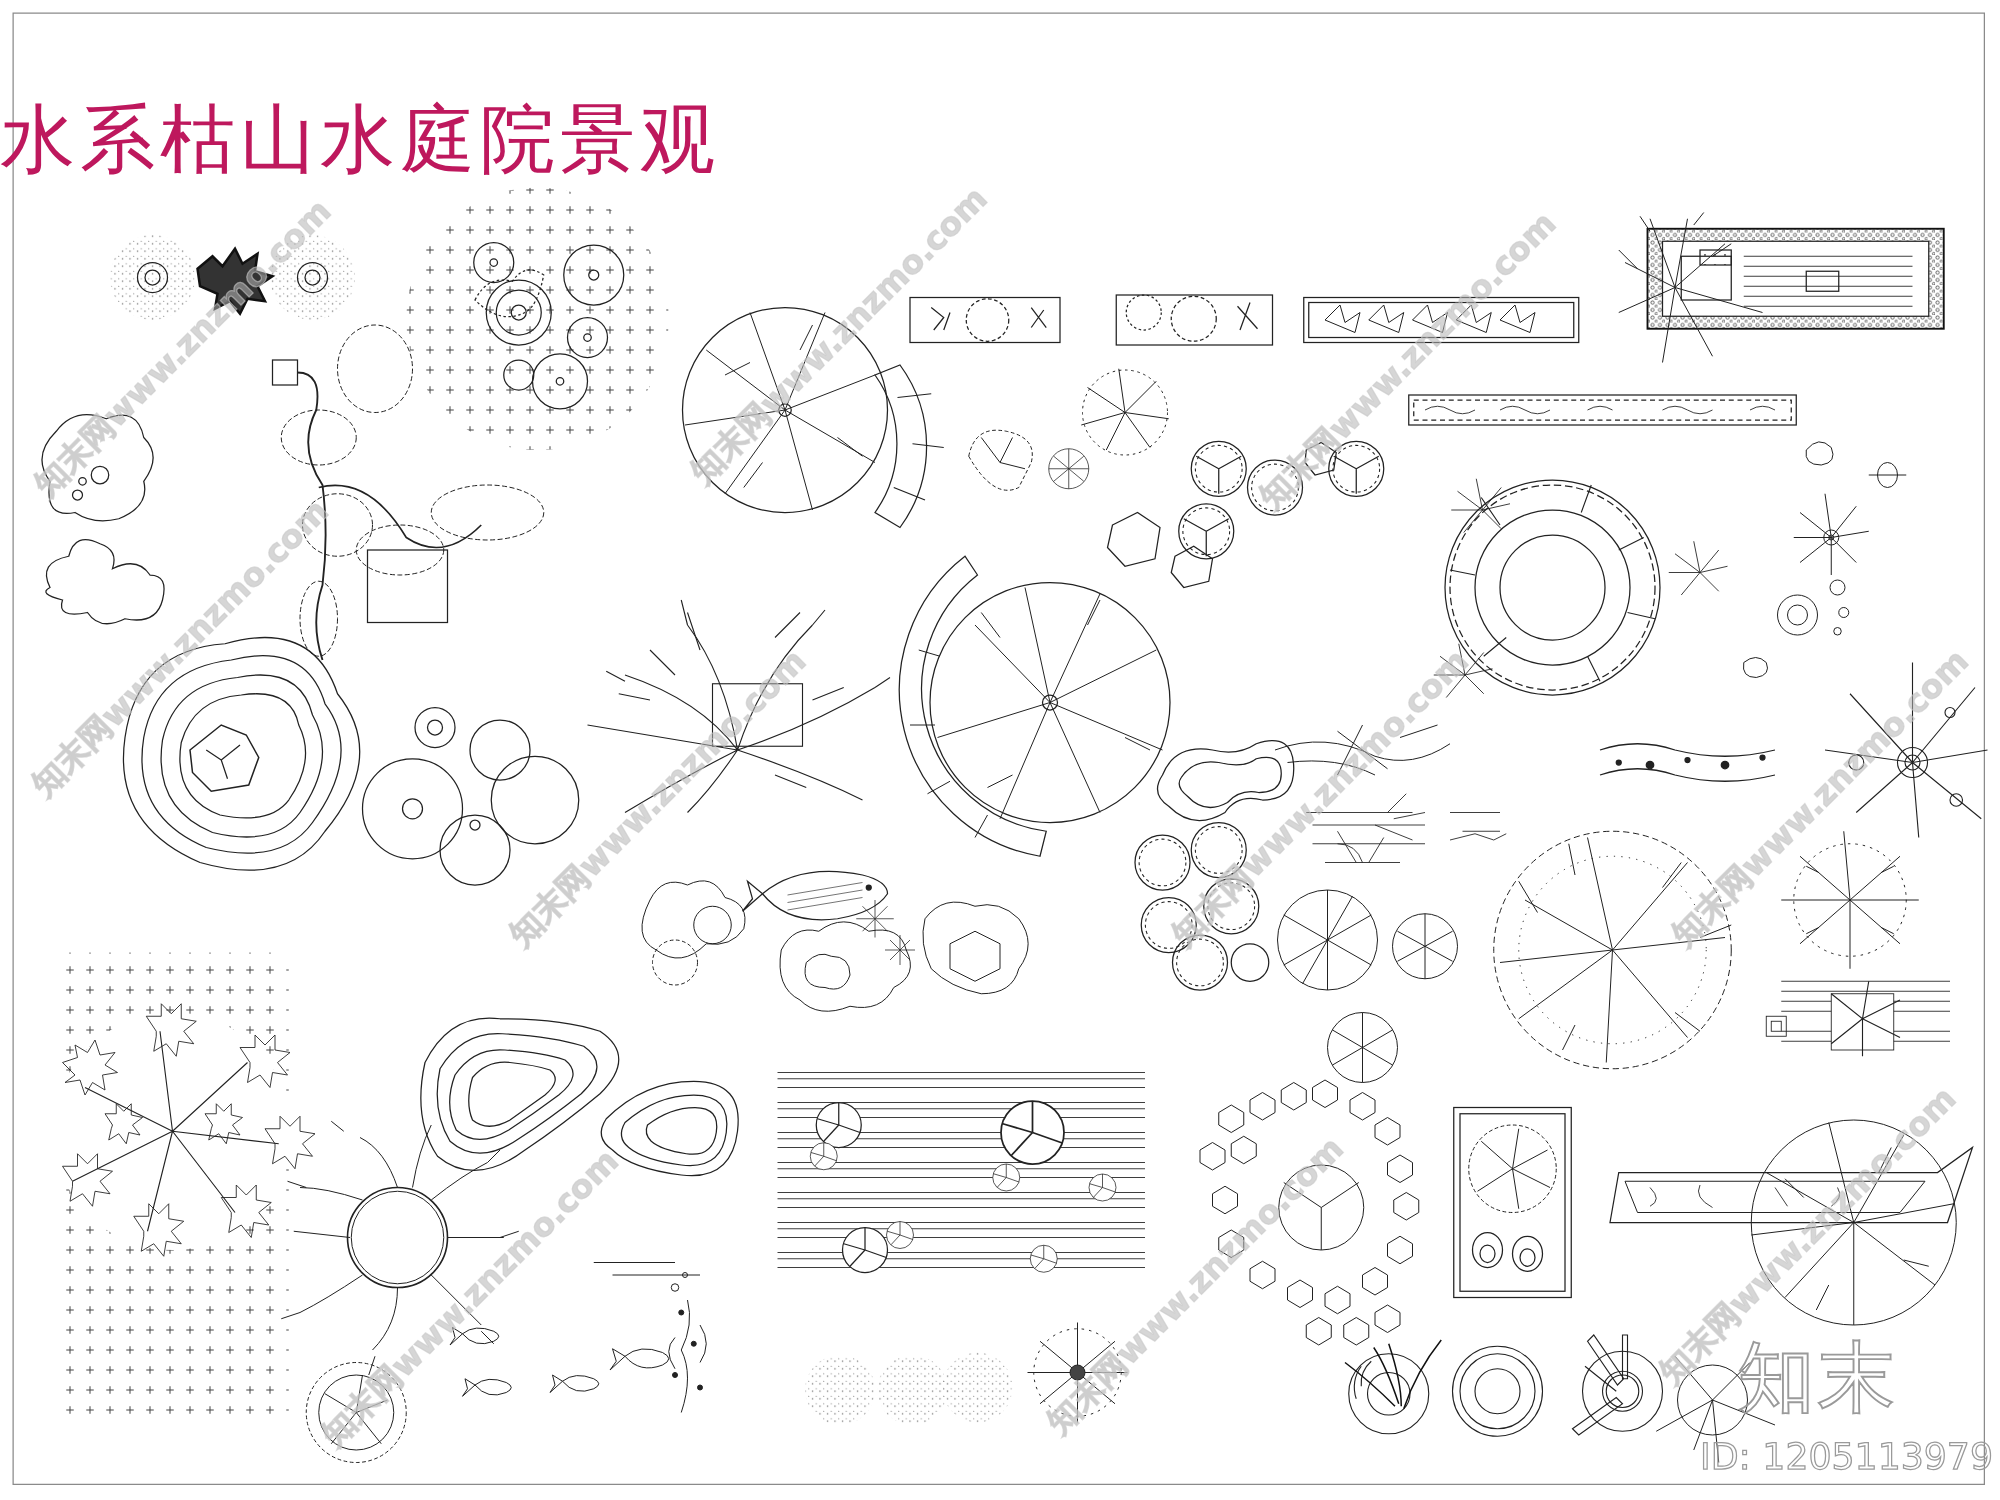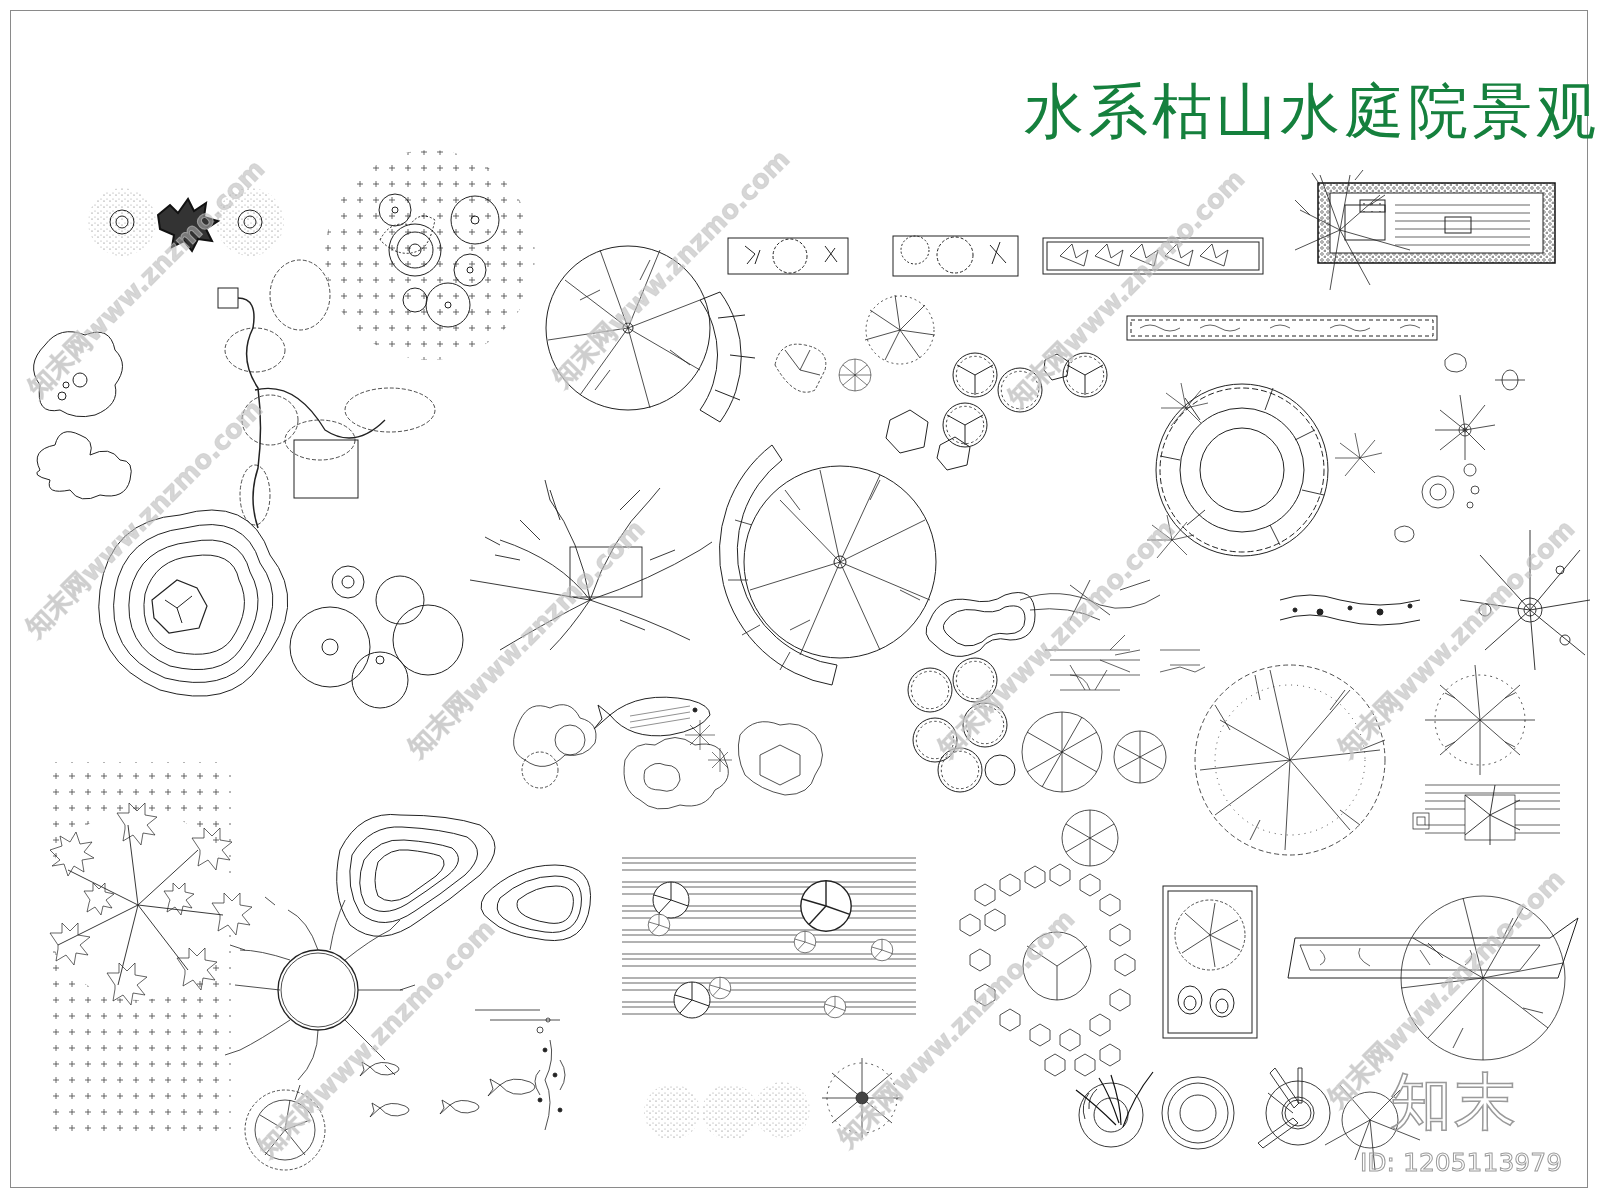--- a/index.html
+++ b/index.html
@@ -1,22 +1,22 @@
 <!DOCTYPE html>
 <html><head>
 <meta charset="utf-8">
 <style>
   html, body { margin:0; padding:0; background:#ffffff; }
   body { width:1600px; height:1200px; position:relative; overflow:hidden; font-family:"DejaVu Serif", serif; }
   .frame { position:absolute; left:10px; top:10px; width:1578px; height:1178px; border:1px solid #8a8a8a; box-sizing:border-box; }
-  .title { position:absolute; left:0; right:0; top:72px; text-align:right; font-family:Liberation Mono, monospace; font-size:60px; letter-spacing:4px; color:#15803d; }
+  .title { position:absolute; left:0; right:0; top:72px; text-align:left; font-family:Liberation Mono, monospace; font-size:60px; letter-spacing:4px; color:#be185d; }
   svg.sheet { position:absolute; left:0; top:0; width:1600px; height:1200px; }
   .wm { position:absolute; font-family:"DejaVu Sans", sans-serif; font-size:26px; color:rgba(180,180,180,0.55); transform-origin:left top; transform:rotate(-45deg); white-space:nowrap; font-weight:bold; -webkit-text-stroke:1px rgba(200,200,200,0.6); }
   .logo { position:absolute; left:1390px; top:1060px; font-family:"DejaVu Sans", sans-serif; font-size:62px; color:transparent; -webkit-text-stroke:1.5px #9a9a9a; letter-spacing:2px; }
-  .idtxt { position:absolute; left:1360px; top:1148px; font-family:"DejaVu Sans", sans-serif; font-size:25px; color:transparent; -webkit-text-stroke:1px #9a9a9a; }
+  .idtxt { position:absolute; left:1360px; top:1148px; font-family:"DejaVu Sans", sans-serif; font-size:29px; color:transparent; -webkit-text-stroke:1px #9a9a9a; }
 </style>
 </head>
 <body>
 
 <div class="frame"></div>
 
 <div class="title">水系枯山水庭院景观</div>
 
 <svg class="sheet" viewBox="0 0 1600 1200" fill="none" stroke="#222" stroke-width="1">
   <defs>

